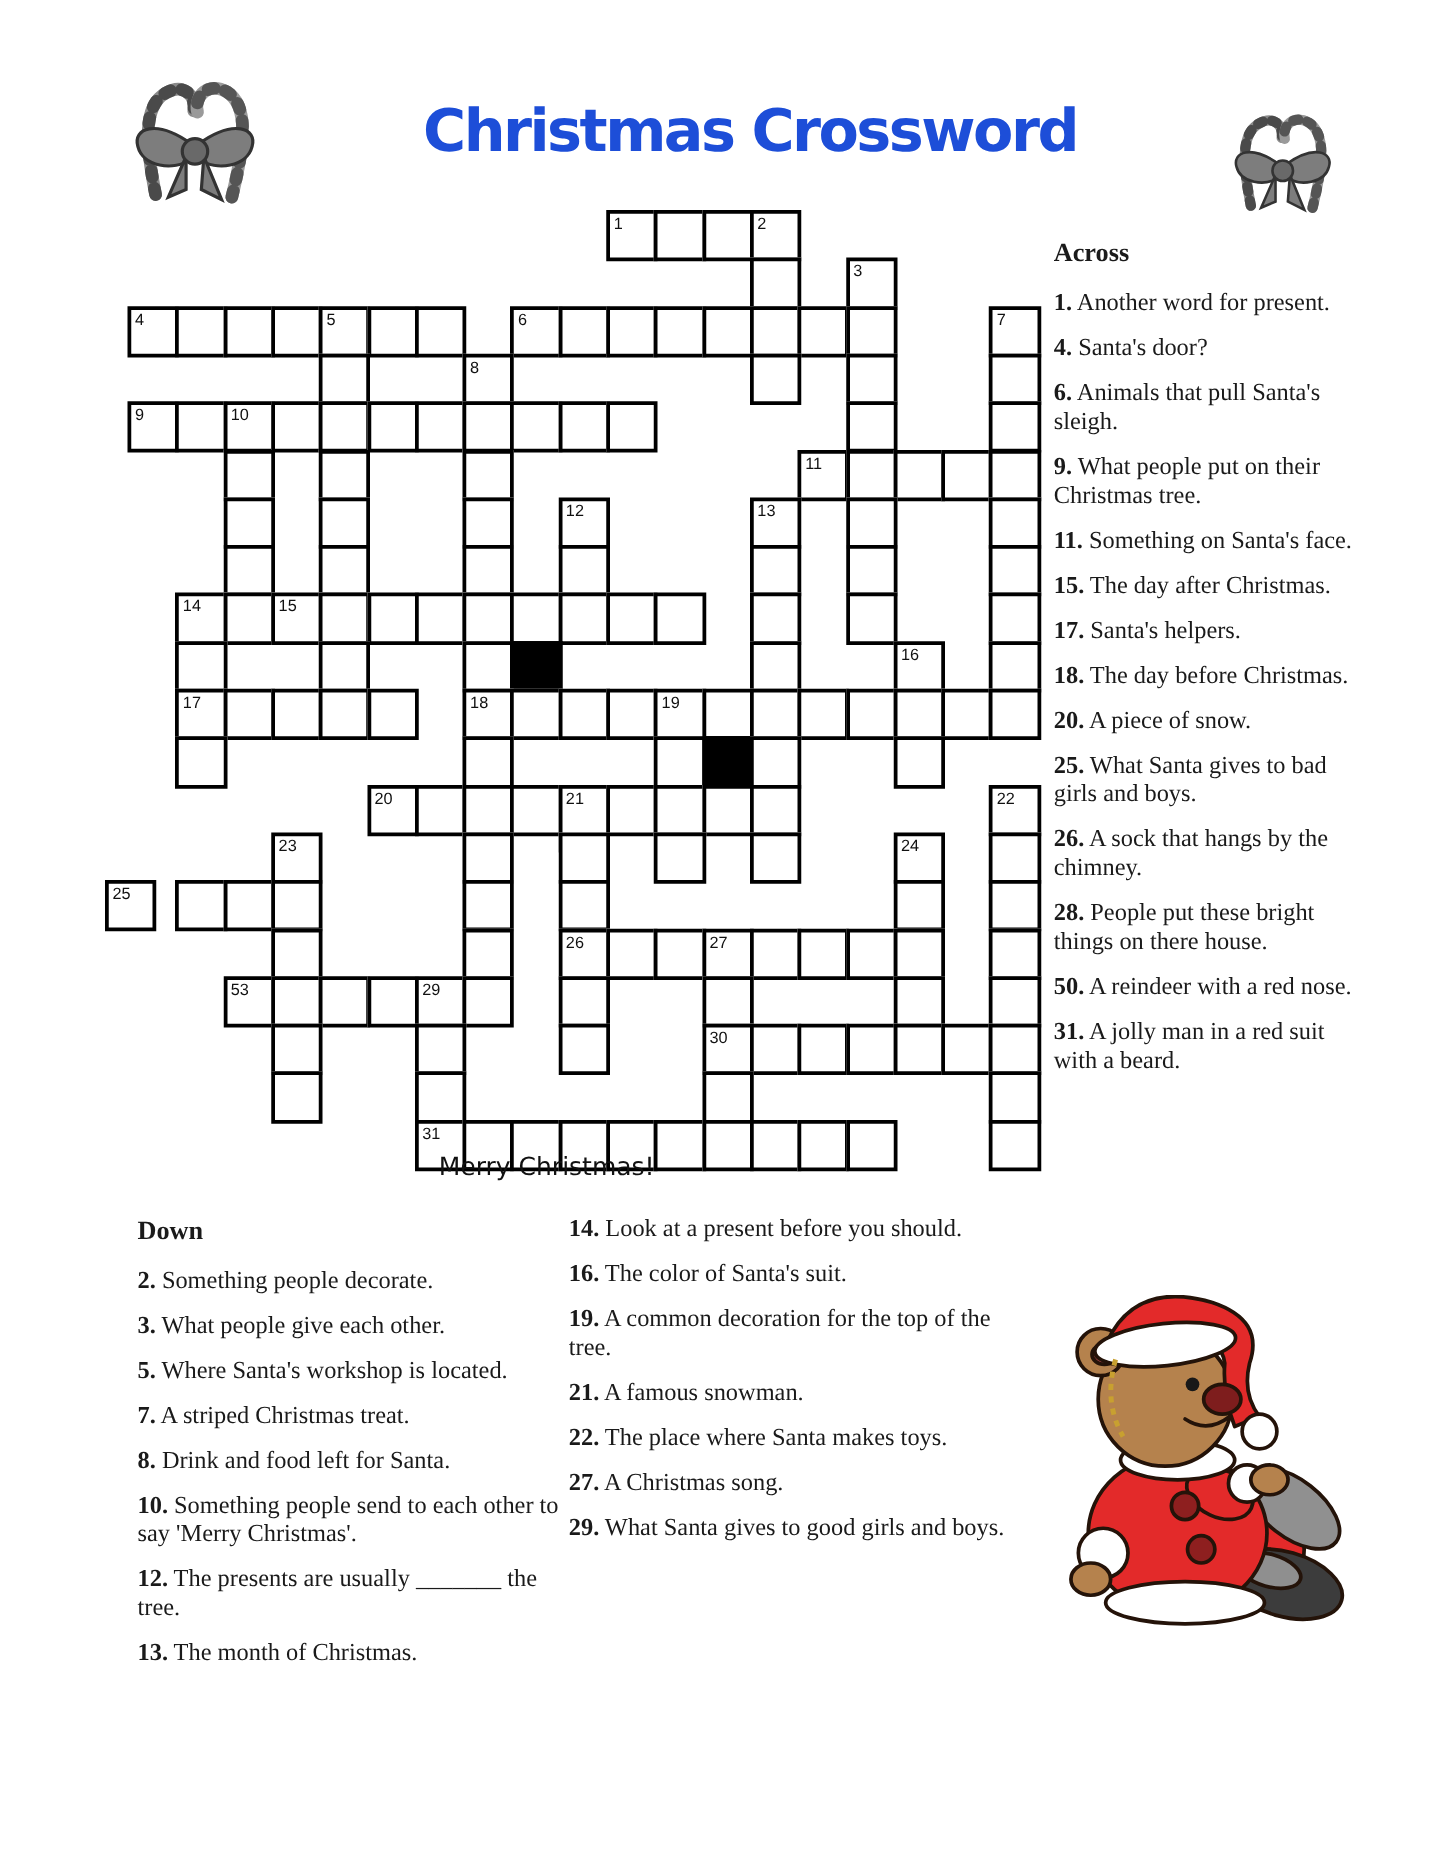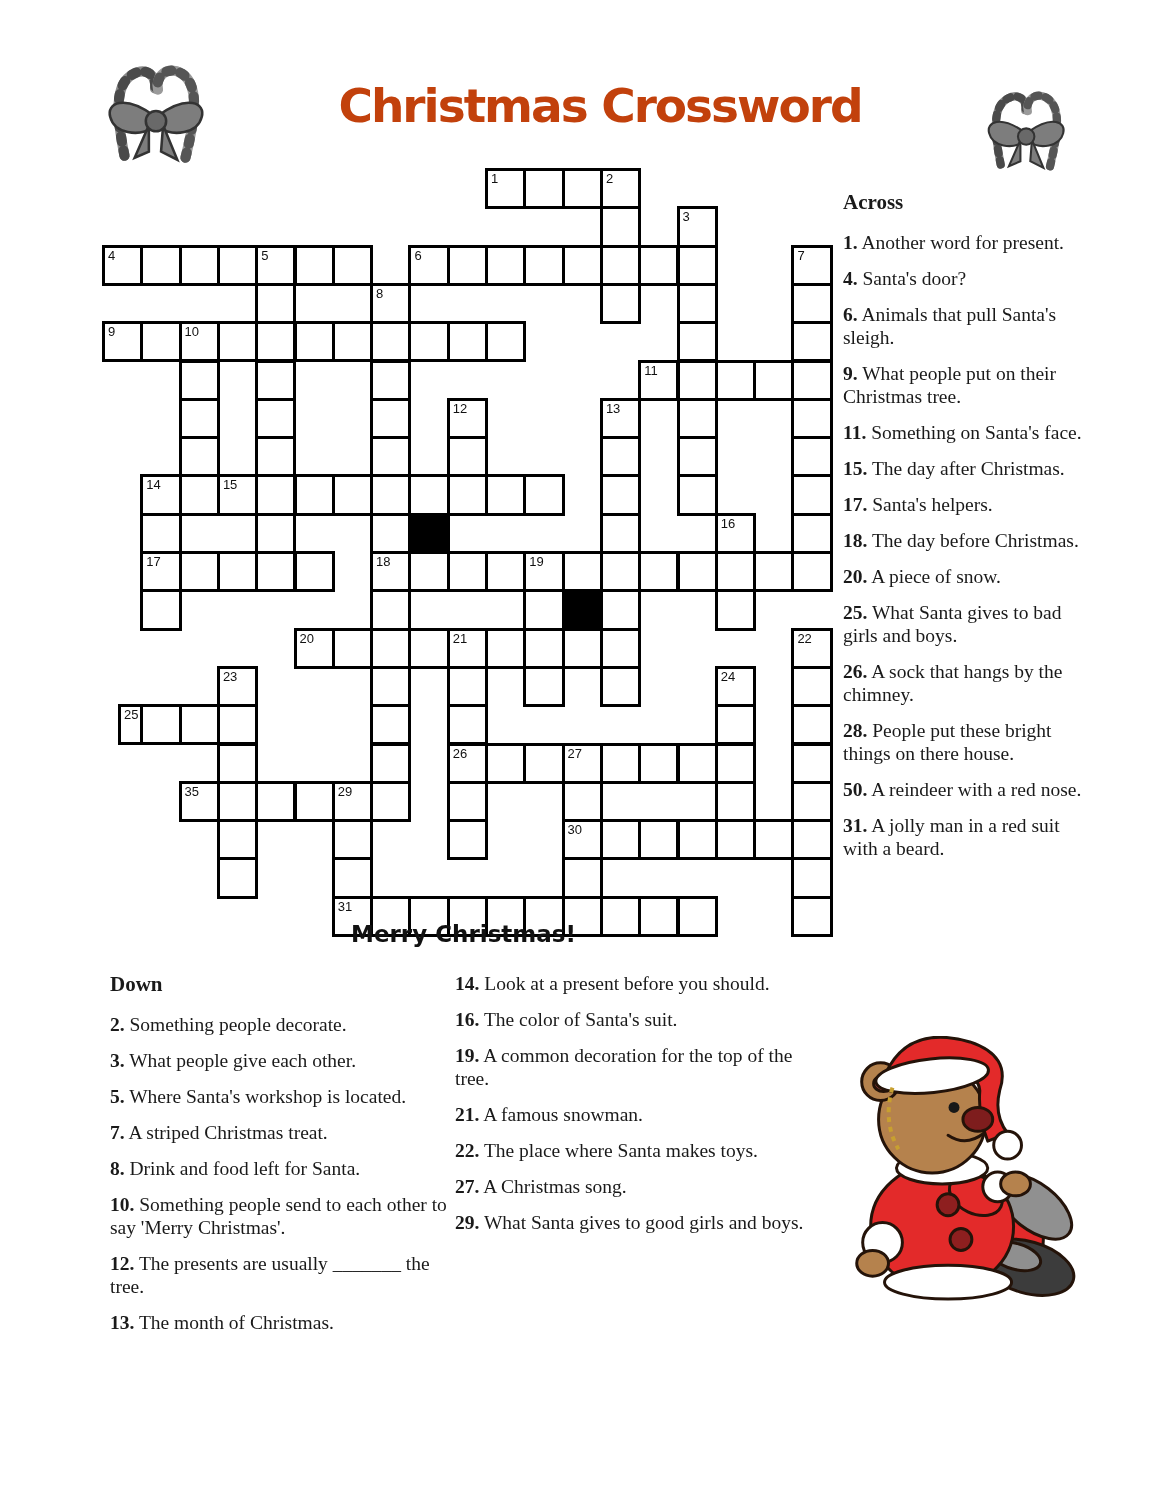--- a/index.html
+++ b/index.html
@@ -6,24 +6,24 @@
   #page{position:relative;width:1159px;height:1500px;background:#ffffff;overflow:hidden;
         font-family:"Liberation Serif",serif;color:#1a1a1a;}
 
   .deco{position:absolute;}
   #candy-left{left:94px;top:54px;width:126px;height:118px;}
   #candy-right{left:976px;top:78px;width:102px;height:104px;}
   #bear{left:826px;top:1036px;width:258px;height:268px;}
 
   #title{position:absolute;left:280px;top:78px;width:640px;text-align:center;
          font-family:"DejaVu Sans",sans-serif;font-weight:900;font-size:47px;
-         letter-spacing:-2px;color:#c2410c;}
+         letter-spacing:-2px;color:#1d4ed8;}
 
   #merry{position:absolute;left:351px;top:921px;
-         font-family:"DejaVu Sans",sans-serif;font-weight:700;font-size:23px;color:#111;}
+         font-family:"DejaVu Sans",sans-serif;font-weight:400;font-size:20px;color:#111;}
 
   
   .cell{position:absolute;box-sizing:border-box;border:3px solid #000;background:#fff;}
   .cell.black{background:#000;}
   .cell .num{position:absolute;left:3px;top:1px;
              font-family:"Liberation Sans",sans-serif;font-size:13px;color:#111;line-height:1.1;}
 
   
   .clue-col{position:absolute;}
   #across-col{left:843px;top:190px;width:243px;}
@@ -234,21 +234,21 @@
         <span class="num">23</span>
       </div>
       <div class="cell" style="left: 370.1px; top: 665.9px; height: 41.3px; width: 41.3px;"></div>
       <div class="cell" style="left: 446.7px; top: 665.9px; height: 41.3px; width: 41.3px;"></div>
       <div class="cell" style="left: 523.3px; top: 665.9px; height: 41.3px; width: 41.3px;"></div>
       <div class="cell" style="left: 599.9px; top: 665.9px; height: 41.3px; width: 41.3px;"></div>
       <div class="cell" style="left: 714.8px; top: 665.9px; height: 41.3px; width: 41.3px;">
         <span class="num">24</span>
       </div>
       <div class="cell" style="left: 791.4px; top: 665.9px; height: 41.3px; width: 41.3px;"></div>
-      <div class="cell" style="left: 118px; top: 704.2px; height: 41.3px; width: 41.3px;">
+      <div class="cell" style="left: 84px; top: 704.2px; height: 41.3px; width: 41.3px;">
         <span class="num">25</span>
       </div>
       <div class="cell" style="left: 140.3px; top: 704.2px; height: 41.3px; width: 41.3px;"></div>
       <div class="cell" style="left: 178.6px; top: 704.2px; height: 41.3px; width: 41.3px;"></div>
       <div class="cell" style="left: 216.9px; top: 704.2px; height: 41.3px; width: 41.3px;"></div>
       <div class="cell" style="left: 370.1px; top: 704.2px; height: 41.3px; width: 41.3px;"></div>
       <div class="cell" style="left: 446.7px; top: 704.2px; height: 41.3px; width: 41.3px;"></div>
       <div class="cell" style="left: 714.8px; top: 704.2px; height: 41.3px; width: 41.3px;"></div>
       <div class="cell" style="left: 791.4px; top: 704.2px; height: 41.3px; width: 41.3px;"></div>
       <div class="cell" style="left: 216.9px; top: 742.5px; height: 41.3px; width: 41.3px;"></div>
@@ -260,21 +260,21 @@
       <div class="cell" style="left: 523.3px; top: 742.5px; height: 41.3px; width: 41.3px;"></div>
       <div class="cell" style="left: 561.6px; top: 742.5px; height: 41.3px; width: 41.3px;">
         <span class="num">27</span>
       </div>
       <div class="cell" style="left: 599.9px; top: 742.5px; height: 41.3px; width: 41.3px;"></div>
       <div class="cell" style="left: 638.2px; top: 742.5px; height: 41.3px; width: 41.3px;"></div>
       <div class="cell" style="left: 676.5px; top: 742.5px; height: 41.3px; width: 41.3px;"></div>
       <div class="cell" style="left: 714.8px; top: 742.5px; height: 41.3px; width: 41.3px;"></div>
       <div class="cell" style="left: 791.4px; top: 742.5px; height: 41.3px; width: 41.3px;"></div>
       <div class="cell" style="left: 178.6px; top: 780.8px; height: 41.3px; width: 41.3px;">
-        <span class="num">35</span>
+        <span class="num">53</span>
       </div>
       <div class="cell" style="left: 216.9px; top: 780.8px; height: 41.3px; width: 41.3px;"></div>
       <div class="cell" style="left: 255.2px; top: 780.8px; height: 41.3px; width: 41.3px;"></div>
       <div class="cell" style="left: 293.5px; top: 780.8px; height: 41.3px; width: 41.3px;"></div>
       <div class="cell" style="left: 331.8px; top: 780.8px; height: 41.3px; width: 41.3px;">
         <span class="num">29</span>
       </div>
       <div class="cell" style="left: 370.1px; top: 780.8px; height: 41.3px; width: 41.3px;"></div>
       <div class="cell" style="left: 446.7px; top: 780.8px; height: 41.3px; width: 41.3px;"></div>
       <div class="cell" style="left: 561.6px; top: 780.8px; height: 41.3px; width: 41.3px;"></div>

